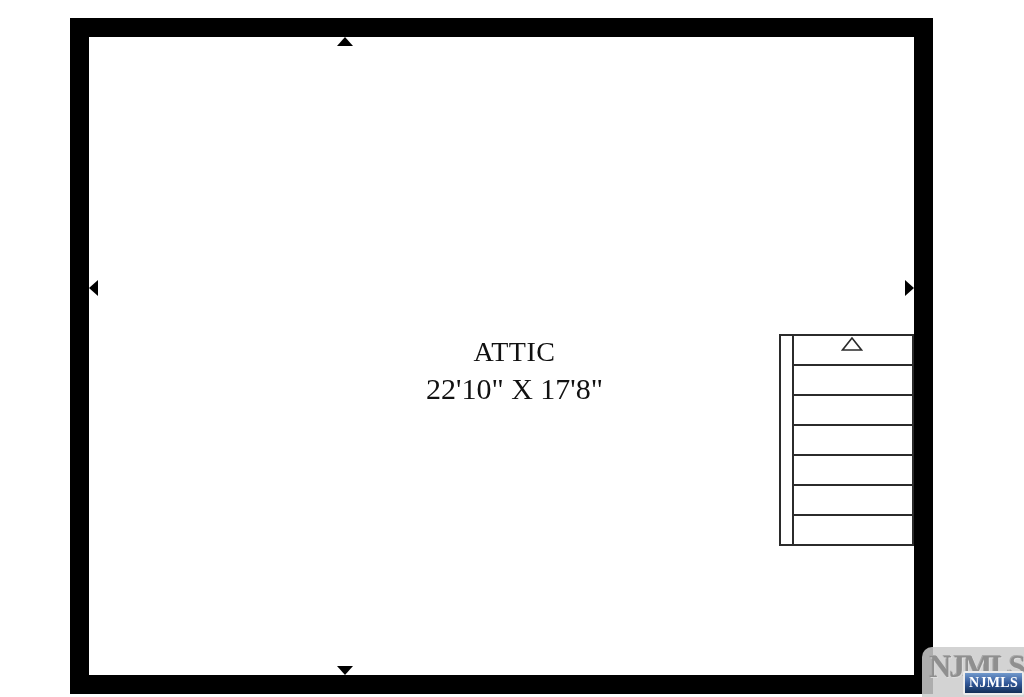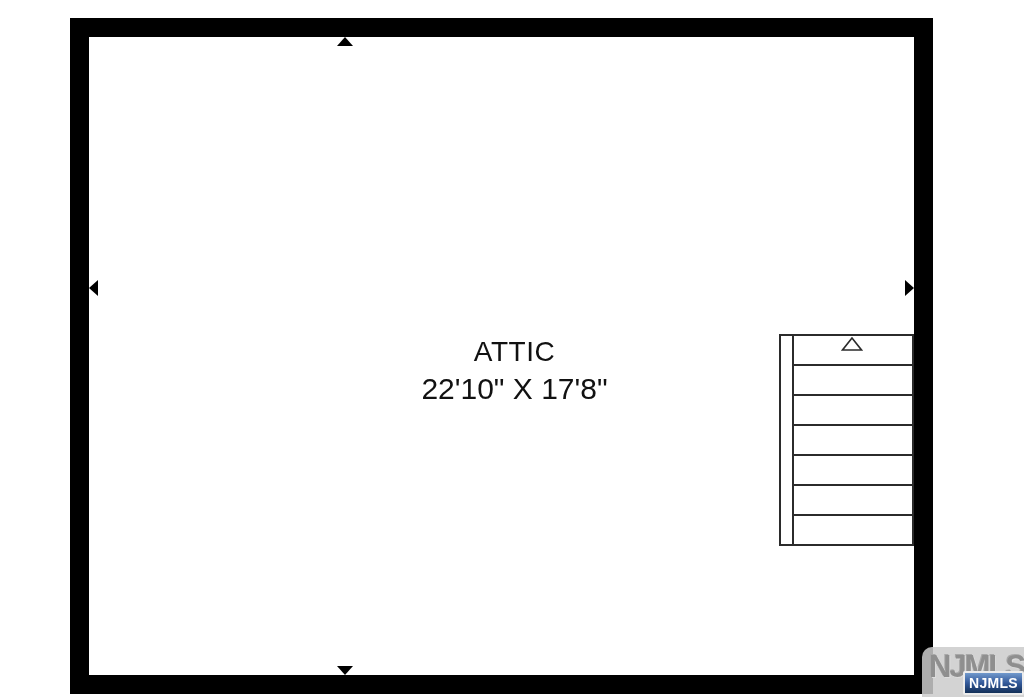--- a/index.html
+++ b/index.html
@@ -2,21 +2,21 @@
 <html><head>
 <meta charset="utf-8">
 <style>
   html, body { margin: 0; padding: 0; background: #ffffff; }
   .stage {
     position: relative;
     width: 1024px;
     height: 697px;
     background: #ffffff;
     overflow: hidden;
-    font-family: Liberation Sans, sans-serif;
+    font-family: Liberation Serif, serif;
   }
 
   
   .room {
     position: absolute;
     left: 70px;
     top: 18px;
     width: 863px;
     height: 676px;
     border: 19px solid #000000;

